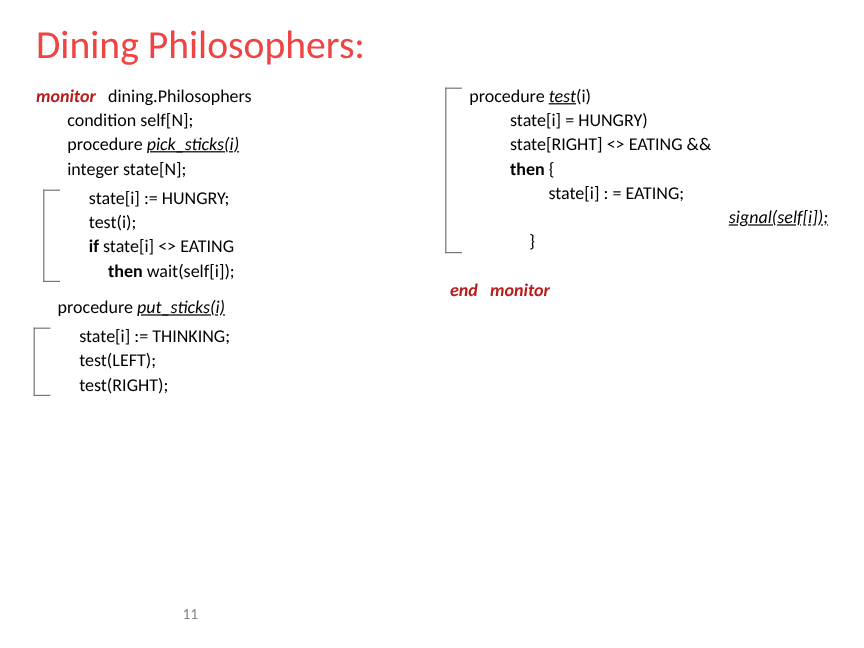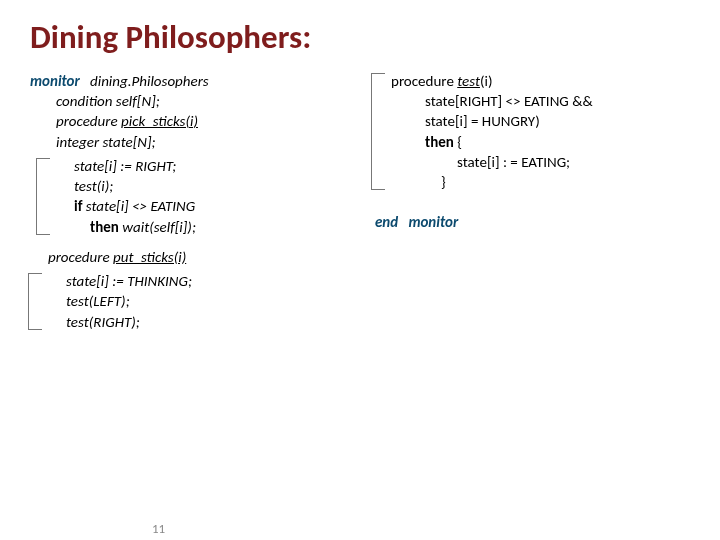--- a/index.html
+++ b/index.html
@@ -7,39 +7,39 @@
     width: 720px;
     height: 540px;
     background: #fff;
     font-family: "Calibri", "Segoe UI", Arial, sans-serif;
     color: #000;
     position: relative;
     padding: 18px 30px 0 30px;
   }
   .title {
     font-size: 33px;
-    font-weight: 700;
+    font-weight: 400;
     line-height: 1.18;
     margin-bottom: 14px;
-    color: #7f1d1d;
+    color: #ef4444;
   }
   .cols {
     display: flex;
     gap: 10px;
   }
   .col-left { width: 330px; }
   .col-right { width: 330px; }
   .code {
     font-size: 15px;
     line-height: 1.35;
     font-family: "Calibri", "Segoe UI", Arial, sans-serif;
   }
   .kw { font-weight: 700; }
-  .kw-red { color: #0c4a6e; font-weight: 700; font-style: italic; }
-  .name { font-style: italic; }
+  .kw-red { color: #b91c1c; font-weight: 700; font-style: italic; }
+  .name { }
   .und { text-decoration: underline; font-style: italic; text-align: right; }
   .ind1 { padding-left: 26px; }
   .ind2 { padding-left: 44px; }
   .ind3 { padding-left: 60px; }
   .ind4 { padding-left: 92px; }
   .block {
     position: relative;
     margin-top: 4px;
   }
   .bracket {
@@ -62,21 +62,21 @@
     border-top: 1.5px solid #777;
     border-bottom: 1.5px solid #777;
   }
   .spacer { height: 10px; }
   .end-line {
     margin-top: 20px;
     padding-left: 10px;
   }
   .pagenum {
     position: absolute;
-    bottom: 4px;
+    bottom: 20px;
     left: 152px;
     font-size: 13px;
     color: #888;
   }
 </style>
 </head>
 <body>
 
 <div class="title">
   <span>Dining Philosophers:</span><br>
@@ -90,21 +90,21 @@
       <span>&nbsp;&nbsp;</span><span class="name">dining.Philosophers</span>
     </div>
     <div class="ind1 name">condition self[N];</div>
     <div class="ind1">
       <span class="name">procedure </span><span class="und">pick_sticks(i)</span>
     </div>
     <div class="ind1 name">integer state[N];</div>
 
     <div class="block">
       <div class="bracket"></div>
-      <div class="ind2 name">state[i] := RIGHT;</div>
+      <div class="ind2 name">state[i] := HUNGRY;</div>
       <div class="ind2 name">test(i);</div>
       <div class="ind2">
         <span class="kw">if  </span><span class="name">state[i] &lt;&gt; EATING</span>
       </div>
       <div class="ind3">
         <span class="kw">then </span><span class="name">wait(self[i]);</span>
       </div>
     </div>
 
     <div class="spacer"></div>
@@ -119,26 +119,27 @@
       <div class="ind2 name" style="margin-left:-8px;">test(RIGHT);</div>
     </div>
   </div>
 
   <div class="col-right code">
     <div class="block" style="margin-top:0;">
       <div class="bracket-r"></div>
       <div class="ind1">
         <span>procedure </span><span class="und">test</span><span>(i)</span>
       </div>
+      <div class="ind3">state[i] = HUNGRY)</div>
       <div class="ind3">state[RIGHT] &lt;&gt; EATING &amp;&amp;</div>
-      <div class="ind3">state[i] = HUNGRY)</div>
       <div class="ind3">
         <span class="kw">then</span><span> {</span>
       </div>
       <div class="ind4">state[i] : = EATING;</div>
+      <div class="ind4 und">signal(self[i]);</div>
       <div class="ind3" style="padding-left:76px;">
         <span>}</span>
       </div>
     </div>
 
     <div class="end-line">
       <span class="kw-red">end</span>
       <span>&nbsp;&nbsp;</span><span class="kw-red">monitor</span>
     </div>
   </div>

